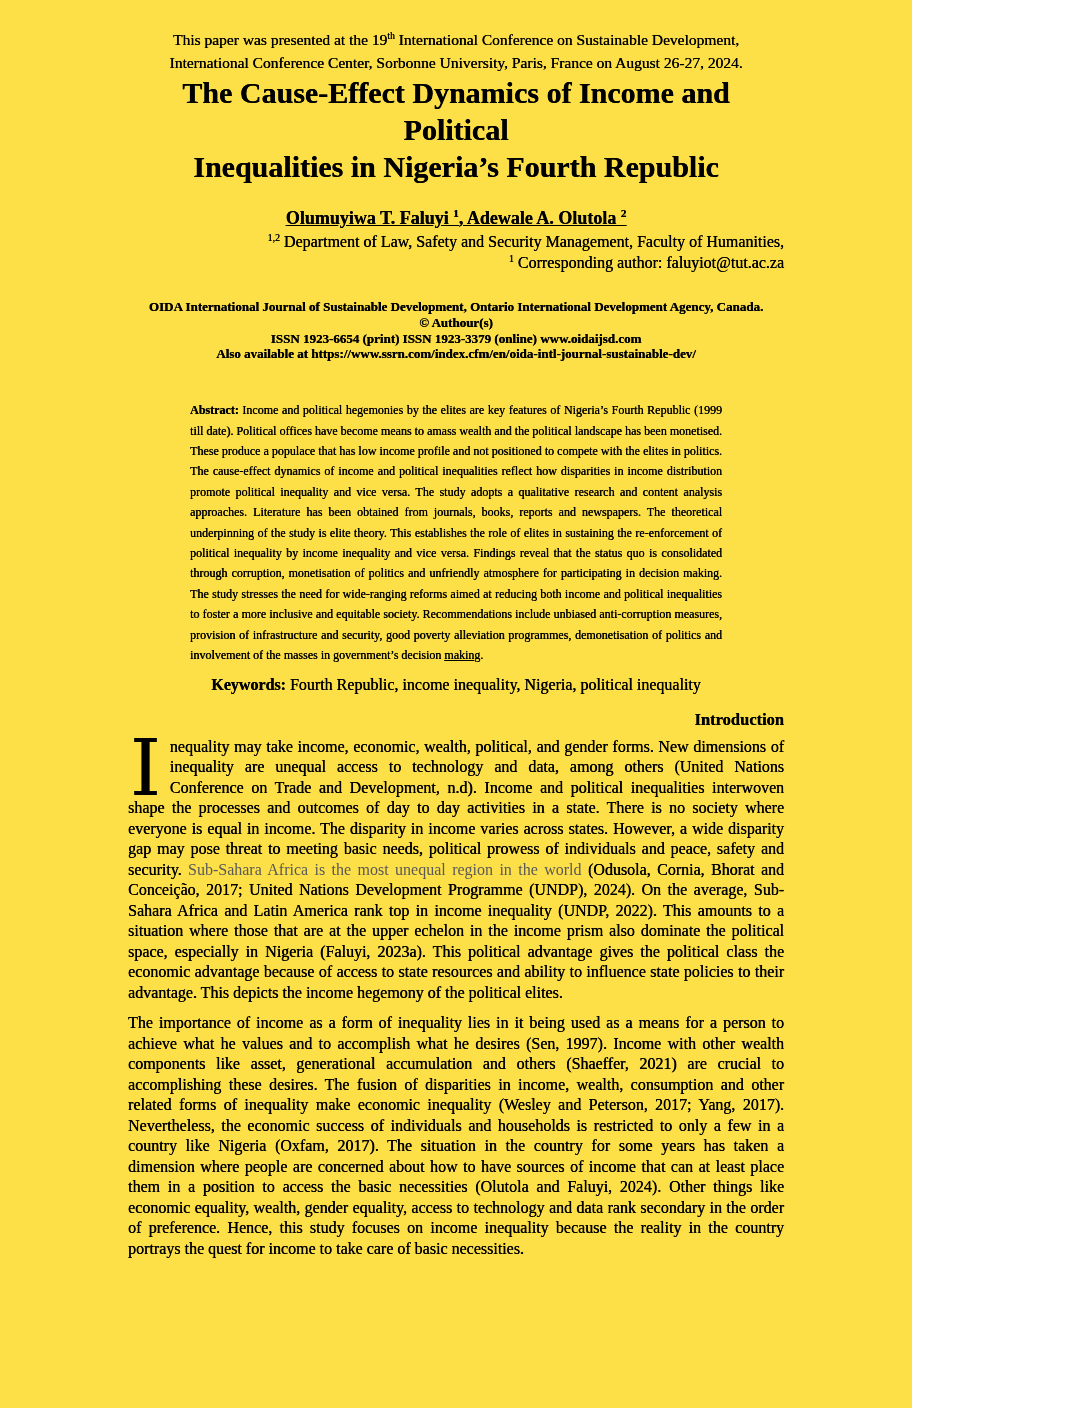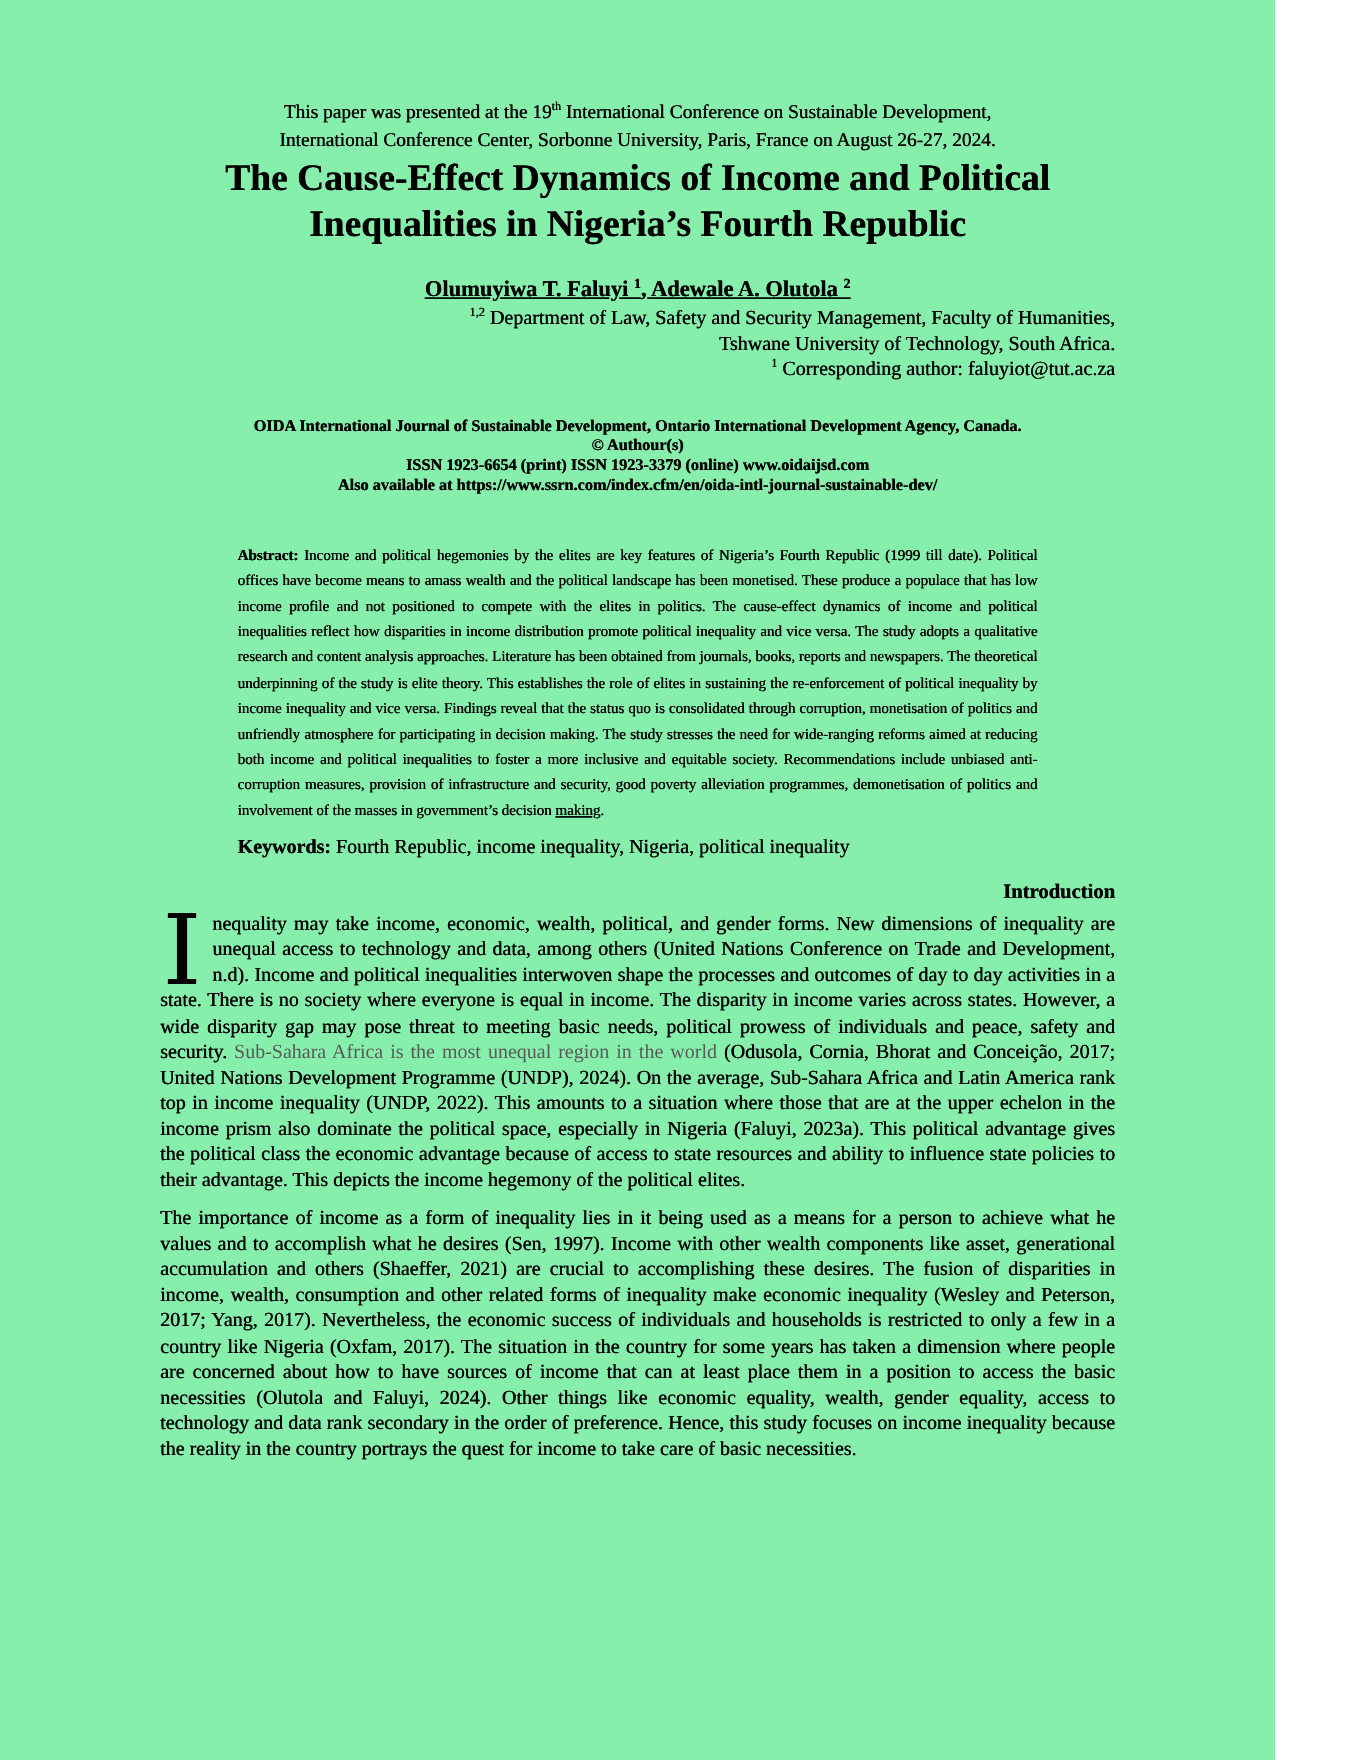--- a/index.html
+++ b/index.html
@@ -1,41 +1,41 @@
 <!DOCTYPE html>
 <html><head>
 <meta charset="utf-8">
 <style>
   html,body{margin:0;padding:0;background:#ffffff;}
   .page{
     position:relative;
-    width:1020px;height:1408px;
+    width:912px;height:1408px;
     box-sizing:border-box;
-    padding:78px 128px 0 128px;
-    background:#86efac;
+    padding:28px 128px 0 128px;
+    background:#fde047;
     font-family:"Liberation Serif","DejaVu Serif",serif;
     color:#000;
     text-shadow:0.3px 0 currentColor; 
   }
   p,h1,h2{margin:0;}
   sup{font-size:62%;vertical-align:super;line-height:0;}
   .note{font-size:15.5px;line-height:23px;text-align:center;}
   .title{font-size:30px;line-height:37px;font-weight:bold;text-align:center;}
   .authors{margin-top:22px;font-size:18px;line-height:22px;font-weight:bold;text-align:center;text-decoration:underline;}
   .affil{font-size:16px;line-height:20.5px;text-align:right;font-family:Liberation Serif, serif;}
   .affil.first{margin-top:3px;}
   .imprint{margin-top:26px;font-size:13px;line-height:15.8px;font-weight:bold;text-align:center;}
   .abstract{
     margin:38px 62px 0 62px;
     font-size:12px;line-height:20.4px;
     text-align:justify;
   }
   .abstract .lbl{font-weight:bold;}
   .u{text-decoration:underline;}
-  .keywords{margin:10px 62px 0 62px;font-size:16px;line-height:20.4px;}
+  .keywords{margin:10px 62px 0 62px;font-size:16px;line-height:20.4px;text-align:center;}
   .keywords b{font-weight:bold;}
   .section-heading{
     margin-top:13px;
     font-size:16.5px;line-height:21px;
     font-weight:bold;text-align:right;
   }
   .body-para{
     margin-top:10px;
     font-size:16px;line-height:20.5px;
     text-align:justify;
@@ -60,21 +60,20 @@
   </p>
 
   <h1 class="title">
     <span>The Cause-Effect Dynamics of Income and Political</span><br>
     <span>Inequalities in Nigeria’s Fourth Republic</span>
   </h1>
 
   <p class="authors"><span>Olumuyiwa T. Faluyi </span><sup>1</sup><span>, </span><span>Adewale A. Olutola </span><sup>2</sup></p>
 
   <p class="affil first"><sup>1,2</sup><span> Department of Law, Safety and Security Management, Faculty of Humanities,</span></p>
-  <p class="affil">Tshwane University of Technology, South Africa.</p>
   <p class="affil"><sup>1</sup><span> Corresponding author:  </span><span>faluyiot@tut.ac.za</span></p>
 
   <div class="imprint">
     <p>OIDA International Journal of Sustainable Development, Ontario International Development Agency, Canada.</p>
     <p>© Authour(s)</p>
     <p>ISSN 1923-6654 (print) ISSN 1923-3379 (online) www.oidaijsd.com</p>
     <p>Also available at https://www.ssrn.com/index.cfm/en/oida-intl-journal-sustainable-dev/</p>
   </div>
 
   <p class="abstract"><b class="lbl">Abstract:</b><span> Income and political hegemonies by the elites are key features of Nigeria’s Fourth Republic (1999 till date). Political offices have become means to amass wealth and the political landscape has been monetised. These produce a populace that has low income profile and not positioned to compete with the elites in politics. The cause-effect dynamics of income and political inequalities reflect how disparities in income distribution promote political inequality and vice versa. The study adopts a qualitative research and content analysis approaches. Literature has been obtained from journals, books, reports and newspapers. The theoretical underpinning of the study is elite theory. This establishes the role of elites in sustaining the re-enforcement of political inequality by income inequality and vice versa. Findings reveal that the status quo is consolidated through corruption, monetisation of politics and unfriendly atmosphere for participating in decision making. The study stresses the need for wide-ranging reforms aimed at reducing both income and political inequalities to foster a more inclusive and equitable society. Recommendations include unbiased anti-corruption measures, provision of infrastructure and security, good poverty alleviation programmes, demonetisation of politics and involvement of the masses in government’s decision </span><span class="u">making</span><span>.</span></p>

